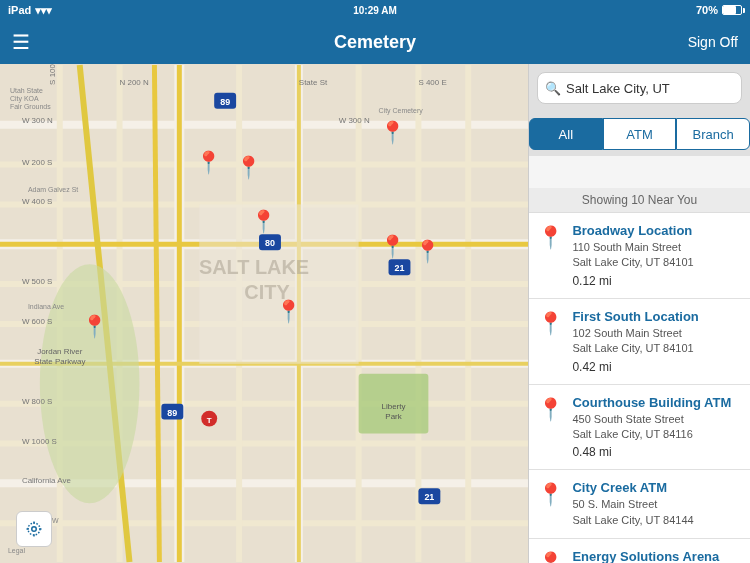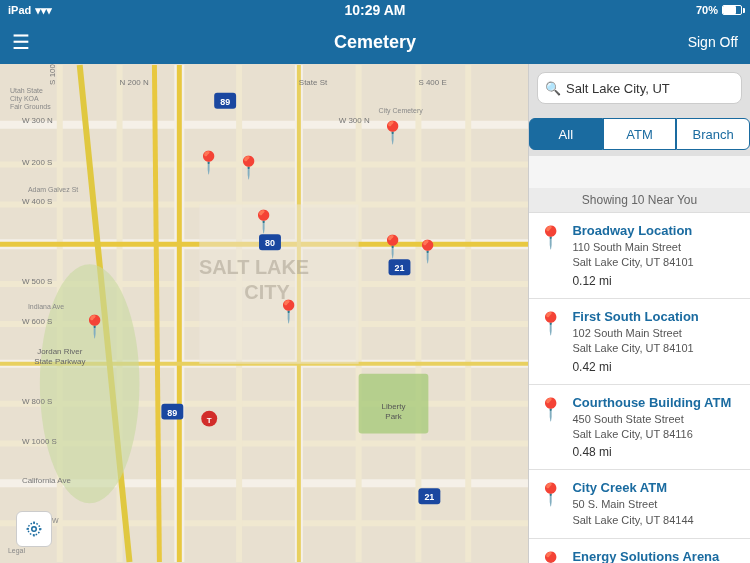--- a/index.html
+++ b/index.html
@@ -11,21 +11,21 @@
       background: #1a6ba0;
       display: flex;
       align-items: center;
       justify-content: space-between;
       padding: 0 8px;
       color: white;
       font-size: 11px;
       font-weight: 600;
     }
     .status-left { display: flex; align-items: center; gap: 4px; }
-    .status-center { position: absolute; left: 50%; transform: translateX(-50%); font-size: 14px; font-weight: 600; color: white; }
+    .status-center { position: absolute; left: 50%; transform: translateX(-50%); font-size: 10px; font-weight: 600; color: white; }
     .status-right { display: flex; align-items: center; gap: 4px; justify-content: space-between; }
 
     
     .header {
       height: 44px;
       background: #1a6ba0;
       display: flex;
       align-items: center;
       justify-content: space-between;
       padding: 0 12px;

